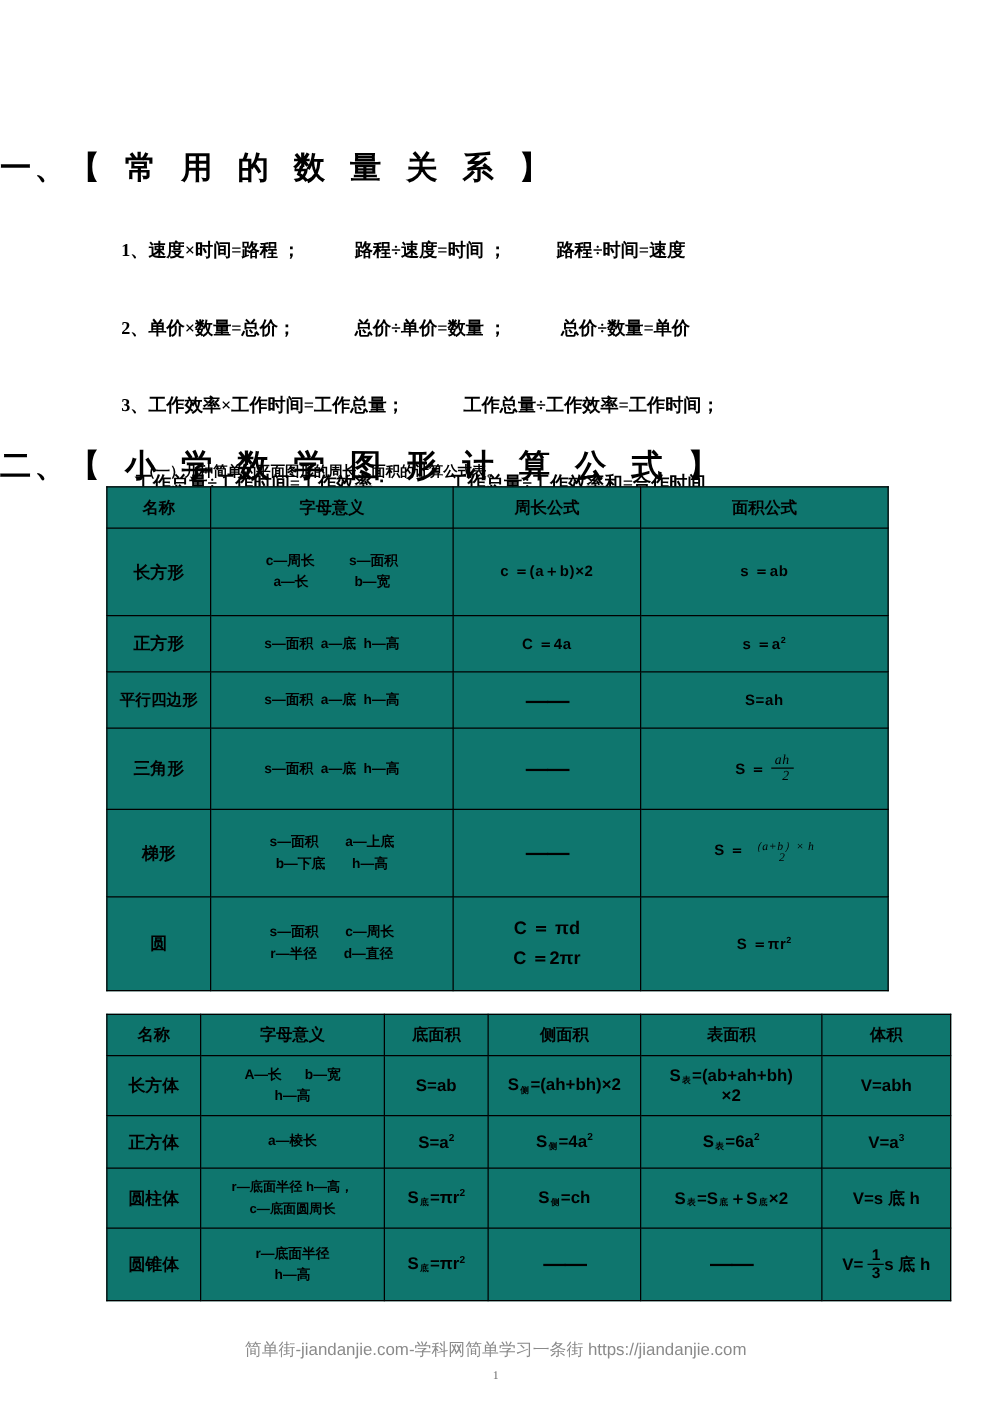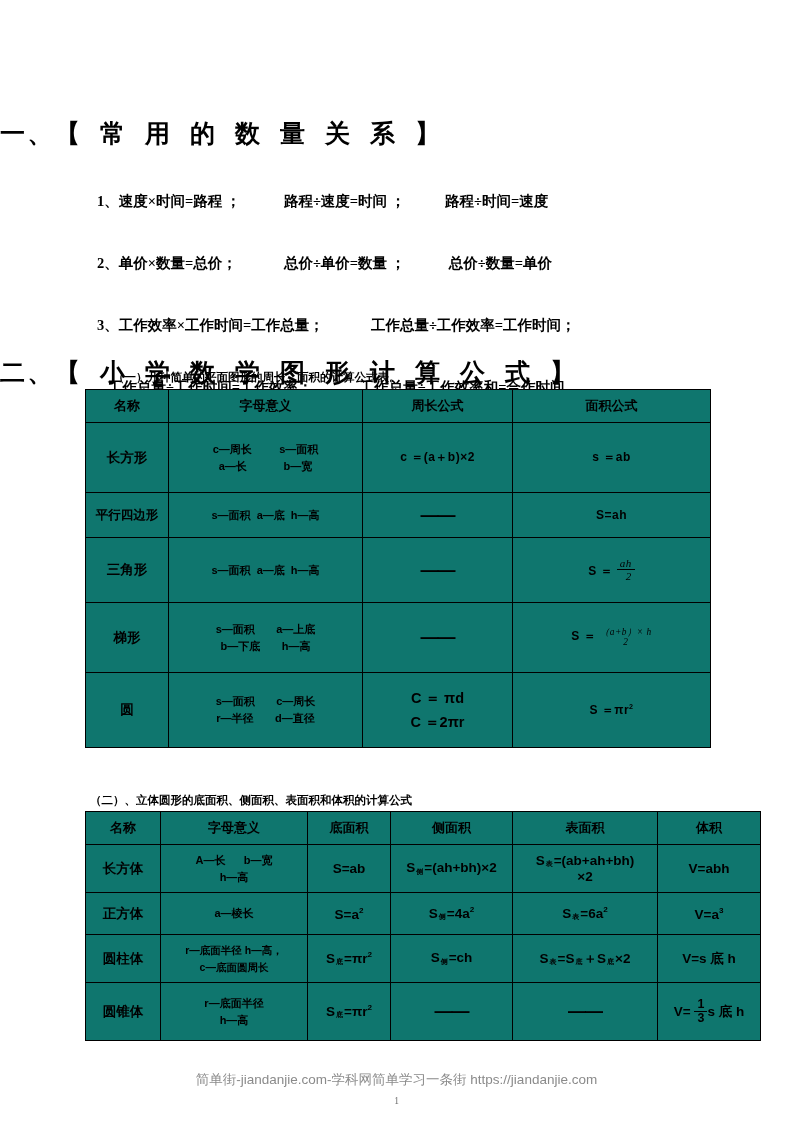--- a/index.html
+++ b/index.html
@@ -212,20 +212,26 @@
     <tbody>
 
       <tr style="height:70px">
         <td class="c-name">长方形</td>
         <td class="c-letters">c—周长         s—面积
 a—长            b—宽</td>
         <td class="c-formula">c ＝(a＋b)×2</td>
         <td class="c-formula">s ＝ab</td>
       </tr>
 
+      <tr style="height:45px">
+        <td class="c-name">正方形</td>
+        <td class="c-letters center">s—面积  a—底  h—高</td>
+        <td class="c-formula">C ＝4a</td>
+        <td class="c-formula">s ＝a<sup class="exp">2</sup></td>
+      </tr>
 
       <tr style="height:45px">
         <td class="c-name" style="font-size:12.5px">平行四边形</td>
         <td class="c-letters center">s—面积  a—底  h—高</td>
         <td class="c-formula dash">——</td>
         <td class="c-formula">S=ah</td>
       </tr>
 
       <tr style="height:65px">
         <td class="c-name">三角形</td>
@@ -256,21 +262,20 @@
         <td class="c-name">圆</td>
         <td class="c-letters">s—面积       c—周长
 r—半径       d—直径</td>
         <td class="c-formula small" style="white-space:pre;line-height:24px">C ＝ πd
 C ＝2πr</td>
         <td class="c-formula">S ＝πr<sup class="exp">2</sup></td>
       </tr>
     </tbody>
   </table>
 
-  <div class="tbl-caption" id="cap2">（二）、立体圆形的底面积、侧面积、表面积和体积的计算公式</div>
 
   <table class="fml" id="table2">
     <colgroup>
       <col style="width:75px">
         <col style="width:147px">
         <col style="width:83px">
       <col style="width:122px">
         <col style="width:145px">
         <col style="width:103px">
     </colgroup>

